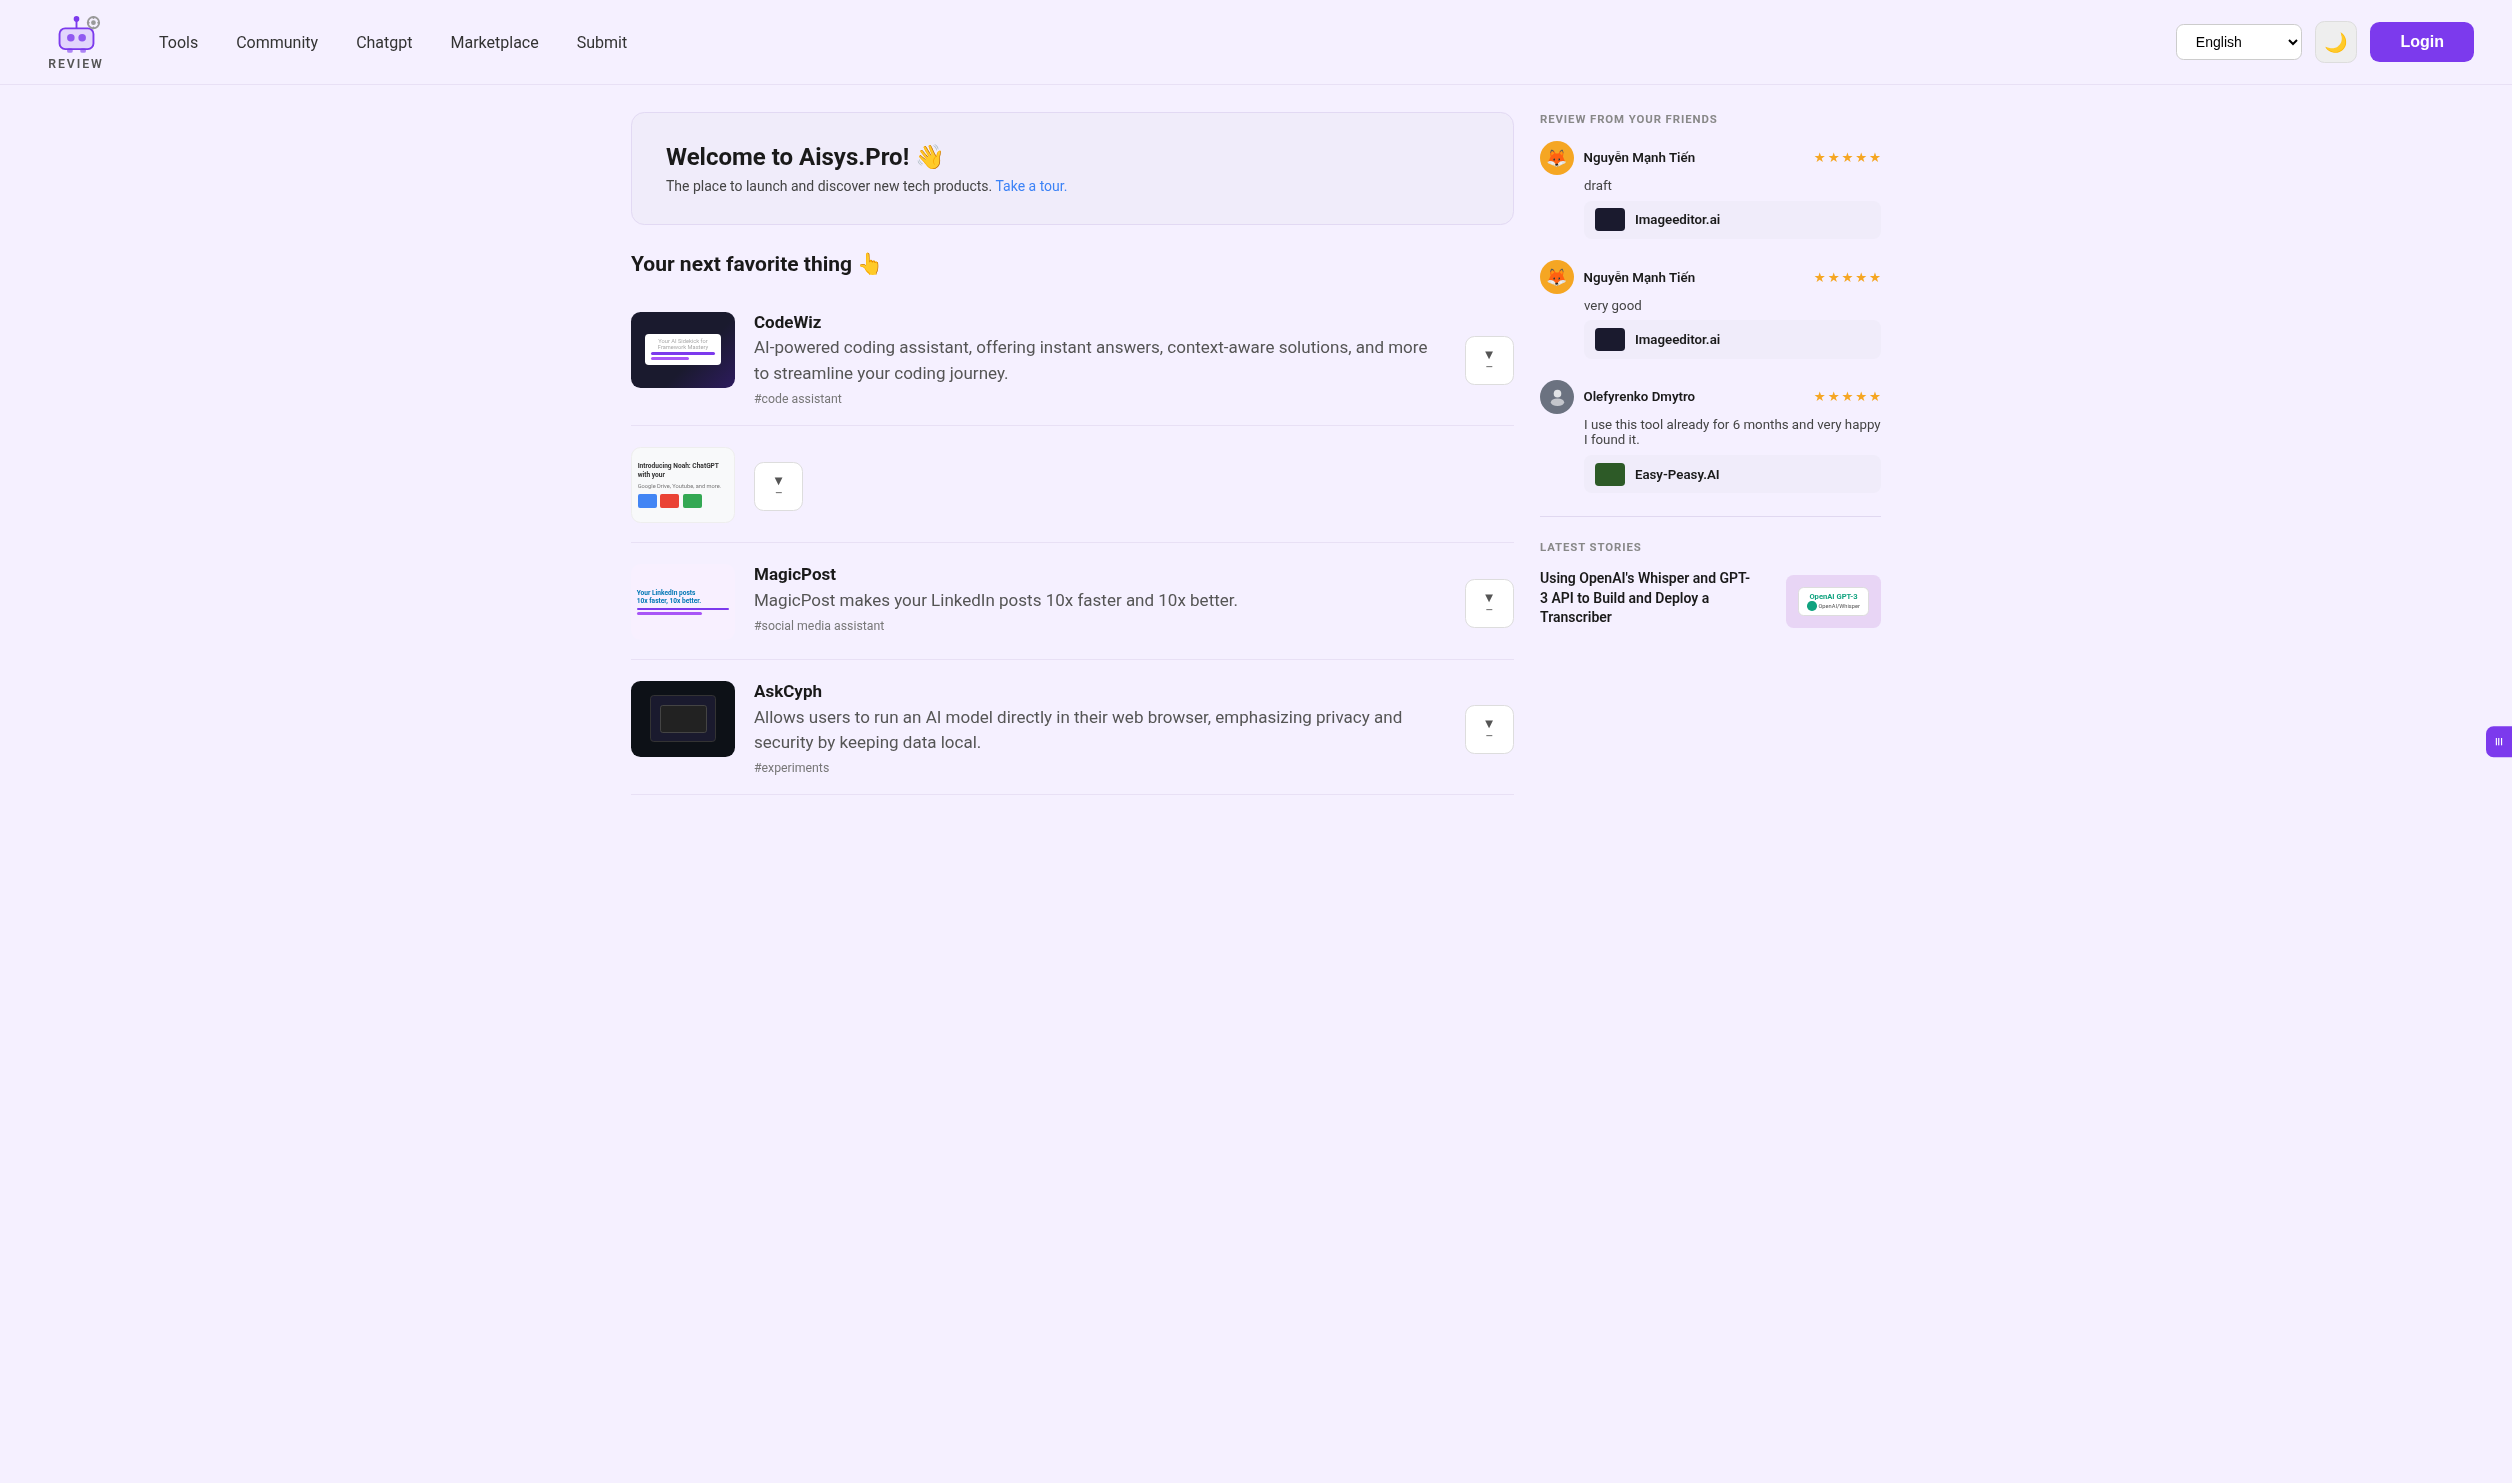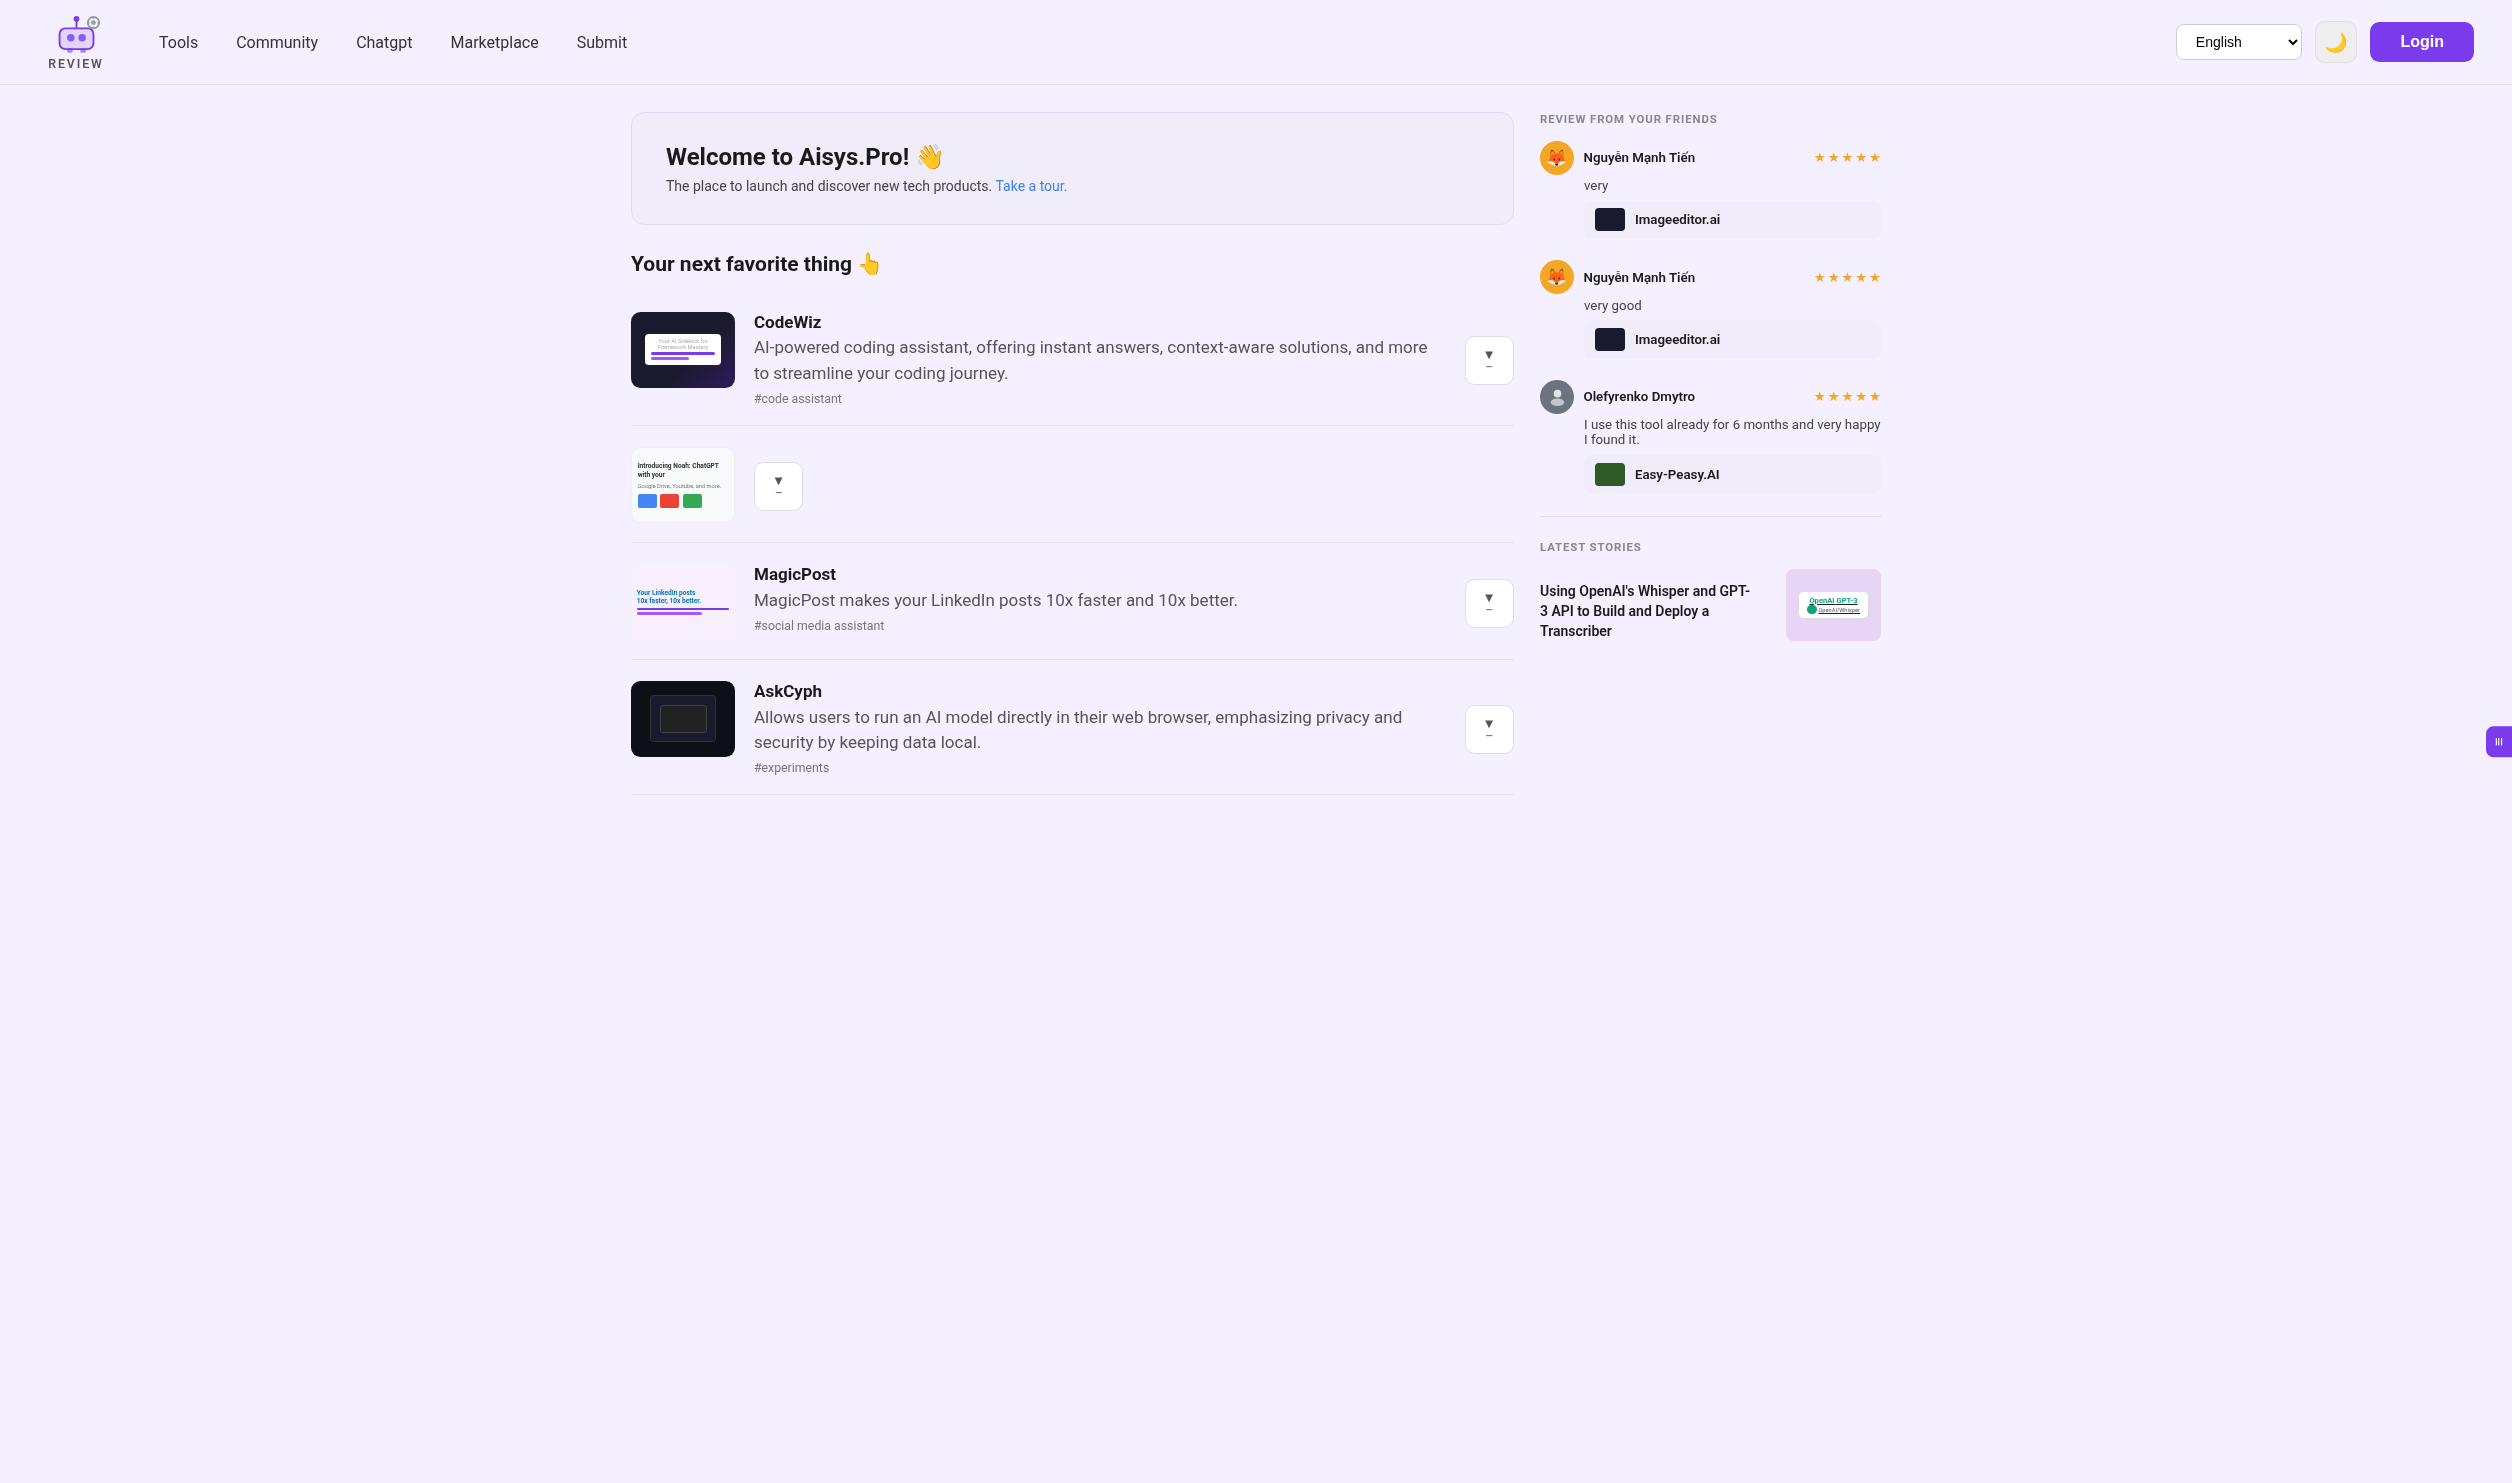--- a/index.html
+++ b/index.html
@@ -293,30 +293,29 @@
     }
     .story-title {
       font-size: 14px;
       font-weight: 600;
       color: #1a1a1a;
       line-height: 1.4;
       flex: 1;
     }
     .story-thumb {
       width: 95px;
-      height: 72px;
+      height: 53px;
       border-radius: 7.6px;
       background: #1a1a2e;
       flex-shrink: 0;
       display: flex;
       align-items: center;
       justify-content: center;
       overflow: hidden;
       position: relative;
-      text-decoration: underline;
     }
 
     
     .codewiz-thumb {
       background: linear-gradient(135deg, #1a1a2e 60%, #2d1b5e 100%);
       display: flex; align-items: center; justify-content: center;
     }
     .codewiz-inner {
       background: white;
       border-radius: 3.8px;
@@ -559,21 +558,21 @@
           <span class="reviewer-name">Nguyễn Mạnh Tiến</span>
         </div>
         <div class="stars">
           <span class="star">★</span>
           <span class="star">★</span>
           <span class="star">★</span>
           <span class="star">★</span>
           <span class="star">★</span>
         </div>
       </div>
-      <div class="review-text">very</div>
+      <div class="review-text">draft</div>
       <div class="review-product-badge">
         <div class="review-product-thumb" style="background:#1a1a2e;"></div>
         <span class="review-product-name">Imageeditor.ai</span>
       </div>
     </div>
 
     <div class="review-item">
       <div class="review-header">
         <div class="reviewer-info">
           <div class="reviewer-avatar">🦊</div>

